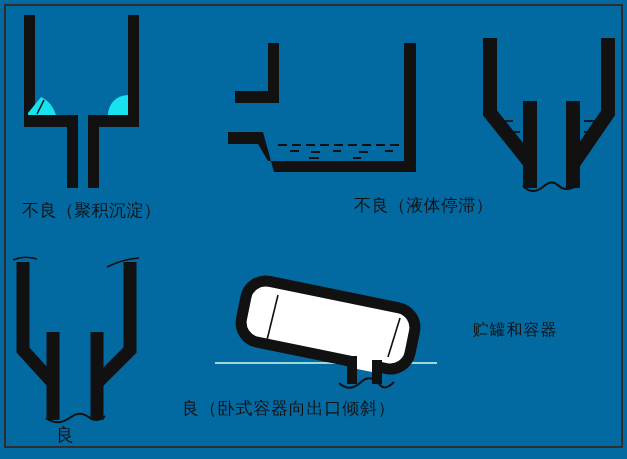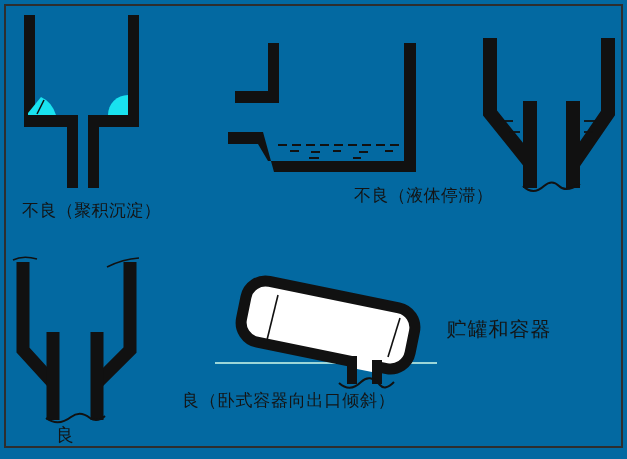--- a/index.html
+++ b/index.html
@@ -11,22 +11,22 @@
     position:absolute;left:4px;top:4px;width:615px;height:440px;
     border:2px solid #2e2e2e;box-sizing:content-box;
   }
   .diag{position:absolute;}
   .caption{
     position:absolute;font-size:17px;letter-spacing:.4px;color:#141414;
     white-space:nowrap;line-height:1.1;
   }
   .caption.small{font-size:18px;}
   .title-block{
-    position:absolute;left:416px;top:314px;width:166px;text-align:center;
-    font-size:20px;line-height:31px;letter-spacing:1px;color:#141414;
+    position:absolute;left:432px;top:314px;width:166px;text-align:center;
+    font-size:16px;line-height:31px;letter-spacing:1px;color:#141414;
   }
   .ink{fill:#111;}
   .ink-stroke{stroke:#111;fill:none;}
   .thin{stroke:#111;stroke-width:1.6;fill:none;}
 </style>
 </head>
 <body>
 
 <div id="stage">
   <div class="frame"></div>
@@ -47,21 +47,21 @@
     <g class="ink-stroke" stroke-width="2">
       <line x1="65" y1="111" x2="74" y2="111"></line>
       <line x1="86" y1="112" x2="95" y2="112"></line>
       <line x1="108" y1="111" x2="116" y2="111"></line>
       <line x1="134" y1="112" x2="143" y2="112"></line>
       <line x1="160" y1="111" x2="168" y2="111"></line>
       <line x1="84" y1="118" x2="94" y2="118"></line>
       <line x1="128" y1="118" x2="136" y2="118"></line>
     </g>
   </svg>
-  <div class="caption" style="left:354px;top:187px">不良（液体停滞）</div>
+  <div class="caption" style="left:354px;top:197px">不良（液体停滞）</div>
 
   <svg class="diag" style="left:480px;top:33px" width="140" height="162" viewBox="0 0 140 162">
     <polyline class="ink-stroke" points="10,5 10,80 51,131" stroke-width="14"></polyline>
     <polyline class="ink-stroke" points="128,5 128,80 93,131" stroke-width="14"></polyline>
     <line class="ink-stroke" x1="50" y1="68" x2="50" y2="155" stroke-width="14"></line>
     <line class="ink-stroke" x1="93" y1="68" x2="93" y2="155" stroke-width="14"></line>
     <g class="ink-stroke" stroke-width="1.8">
       <line x1="20" y1="88" x2="33" y2="88"></line>
       <line x1="29" y1="99" x2="40" y2="99"></line>
       <line x1="104" y1="88" x2="116" y2="88"></line>
@@ -86,18 +86,18 @@
     <g transform="rotate(11.5 115 55)">
       <rect x="29" y="24" width="172" height="62" rx="20" fill="#fff" stroke="#111" stroke-width="11"></rect>
     </g>
     <line class="thin" x1="65" y1="25" x2="54" y2="70" stroke-width="1.3"></line>
     <line class="thin" x1="187" y1="48" x2="175" y2="87" stroke-width="1.3"></line>
     <polygon points="144,83 159,86 159,102 144,99" fill="#fff"></polygon>
     <line class="ink-stroke" x1="139" y1="86" x2="139" y2="114" stroke-width="10"></line>
     <line class="ink-stroke" x1="164" y1="90" x2="164" y2="114" stroke-width="10"></line>
     <path class="ink-stroke" stroke-width="2" d="M126,113 Q137,123 148,112 Q157,103 167,115 Q172,121 181,112"></path>
   </svg>
-  <div class="caption" style="left:182px;top:392px;letter-spacing:.8px">良（卧式容器向出口倾斜）</div>
+  <div class="caption" style="left:182px;top:400px;letter-spacing:.8px">良（卧式容器向出口倾斜）</div>
 
   <div class="title-block">
     <div>贮罐和容器</div>
   </div>
 </div>
 
 </body></html>

